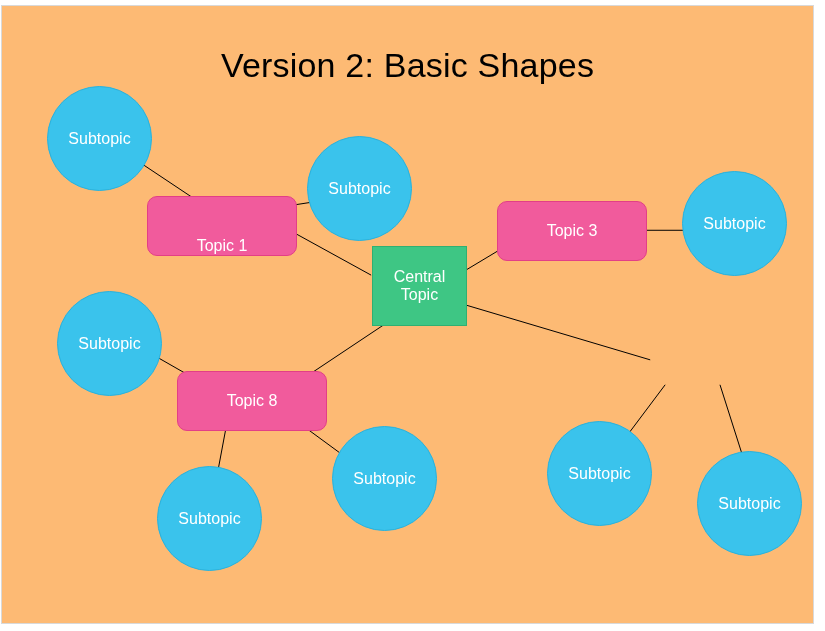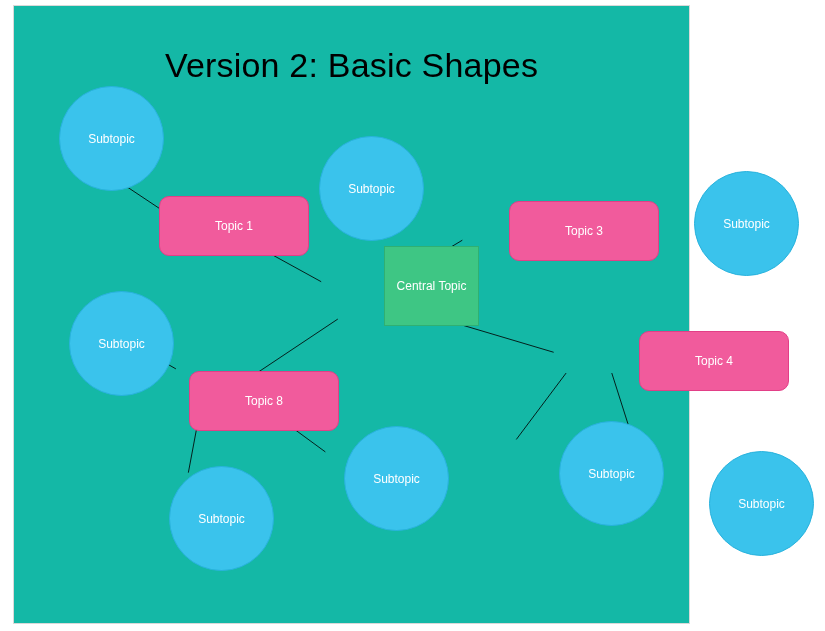--- a/index.html
+++ b/index.html
@@ -5,26 +5,26 @@
   html, body {
     margin: 0;
     padding: 0;
     width: 825px;
     height: 631px;
     background: #ffffff;
     font-family: "Helvetica Neue", Helvetica, Arial, sans-serif;
   }
   .frame {
     position: absolute;
-    left: 13px;
+    left: 1px;
     top: 5px;
-    width: 677px;
+    width: 813px;
     height: 619px;
     border: 1px solid #d9d9d9;
-    background: #14b8a6;
+    background: #fdba74;
     box-sizing: border-box;
   }
   .canvas {
     position: relative;
     width: 100%;
     height: 100%;
   }
   .title {
     position: absolute;
     left: 0;
@@ -42,21 +42,21 @@
     width: 100%;
     height: 100%;
     pointer-events: none;
   }
   .node {
     position: absolute;
     display: flex;
     align-items: center;
     justify-content: center;
     color: #ffffff;
-    font-size: 12px;
+    font-size: 16px;
     font-weight: 400;
     box-sizing: border-box;
     text-align: center;
   }
   .central {
     background: #3ec684;
     border: 1px solid #2fb072;
     width: 95px;
     height: 80px;
   }
@@ -100,31 +100,28 @@
       <line x1="640" y1="225" x2="715" y2="225" stroke="#000" stroke-width="1"></line>
 
       <line x1="665" y1="380" x2="605" y2="460" stroke="#000" stroke-width="1"></line>
       <line x1="720" y1="380" x2="755" y2="490" stroke="#000" stroke-width="1"></line>
     </svg>
 
     <div class="node central" style="left:370px; top:240px;">
       <span>Central Topic</span>
     </div>
 
-    <div class="node topic" style="left:145px; top:190px;">
+    <div class="node topic" style="left:145px; top:190px;align-items:flex-end;">
       <span>Topic 1</span>
     </div>
     <div class="node topic" style="left:175px; top:365px;">
       <span>Topic 8</span>
     </div>
     <div class="node topic" style="left:495px; top:195px;">
       <span>Topic 3</span>
-    </div>
-    <div class="node topic" style="left:625px; top:325px;">
-      <span>Topic 4</span>
     </div>
 
     <div class="node sub" style="left:45px; top:80px;">
       <span>Subtopic</span>
     </div>
     <div class="node sub" style="left:305px; top:130px;">
       <span>Subtopic</span>
     </div>
 
     <div class="node sub" style="left:55px; top:285px;">

